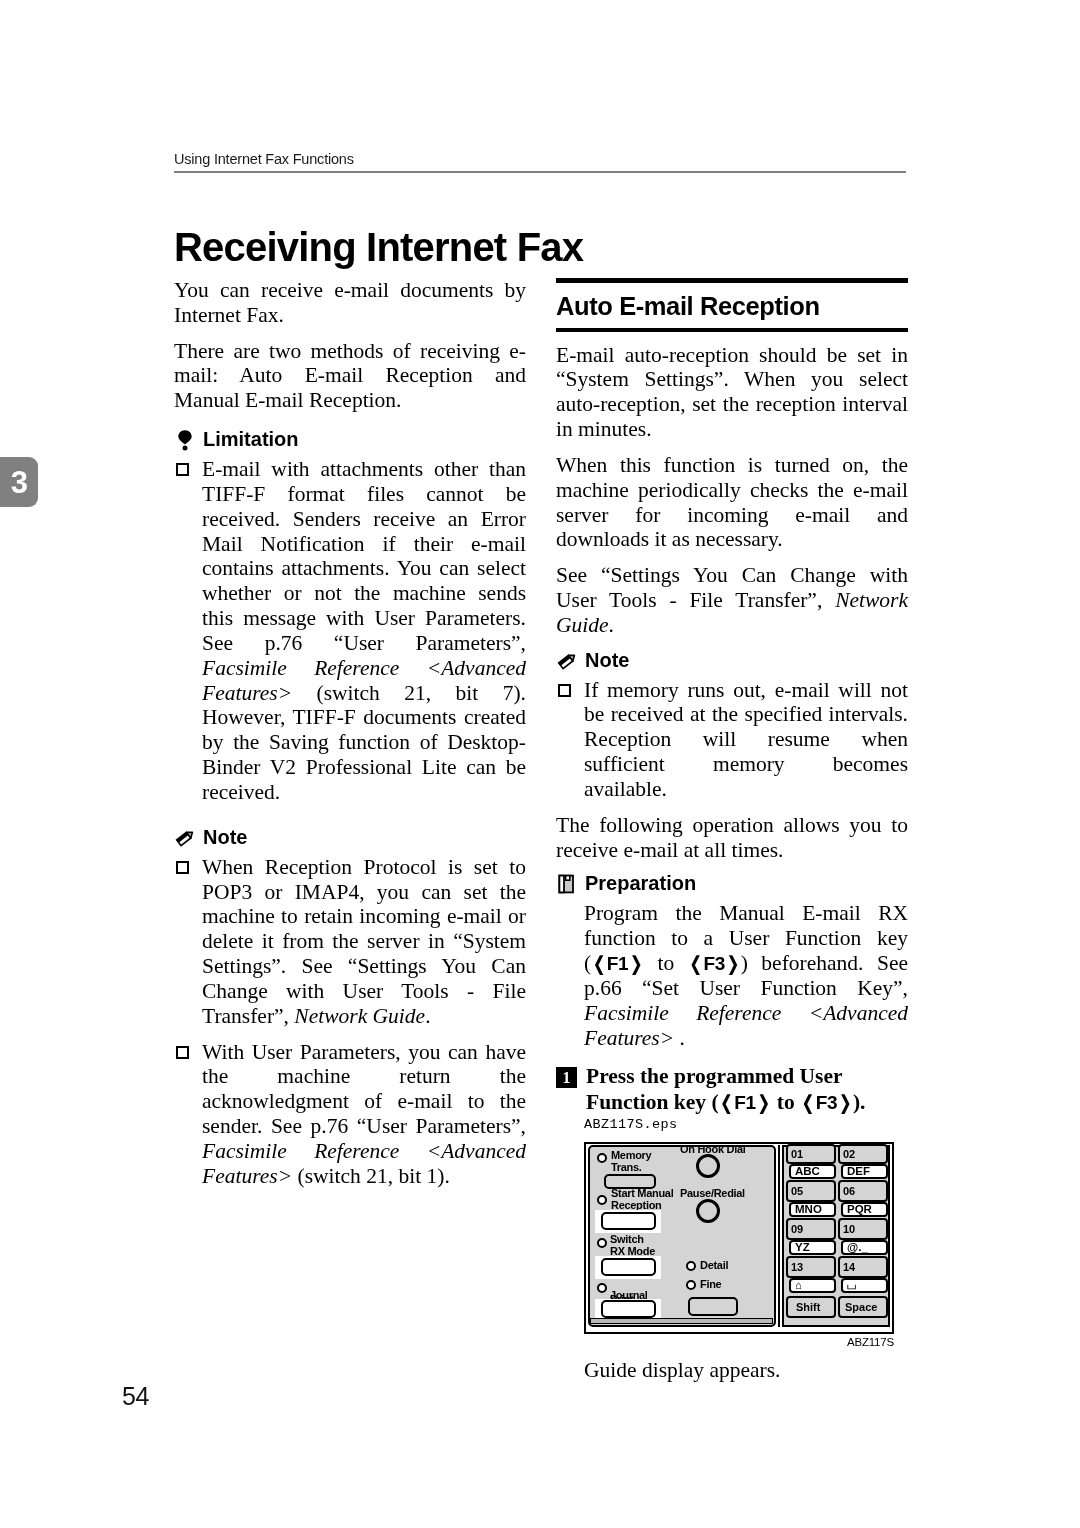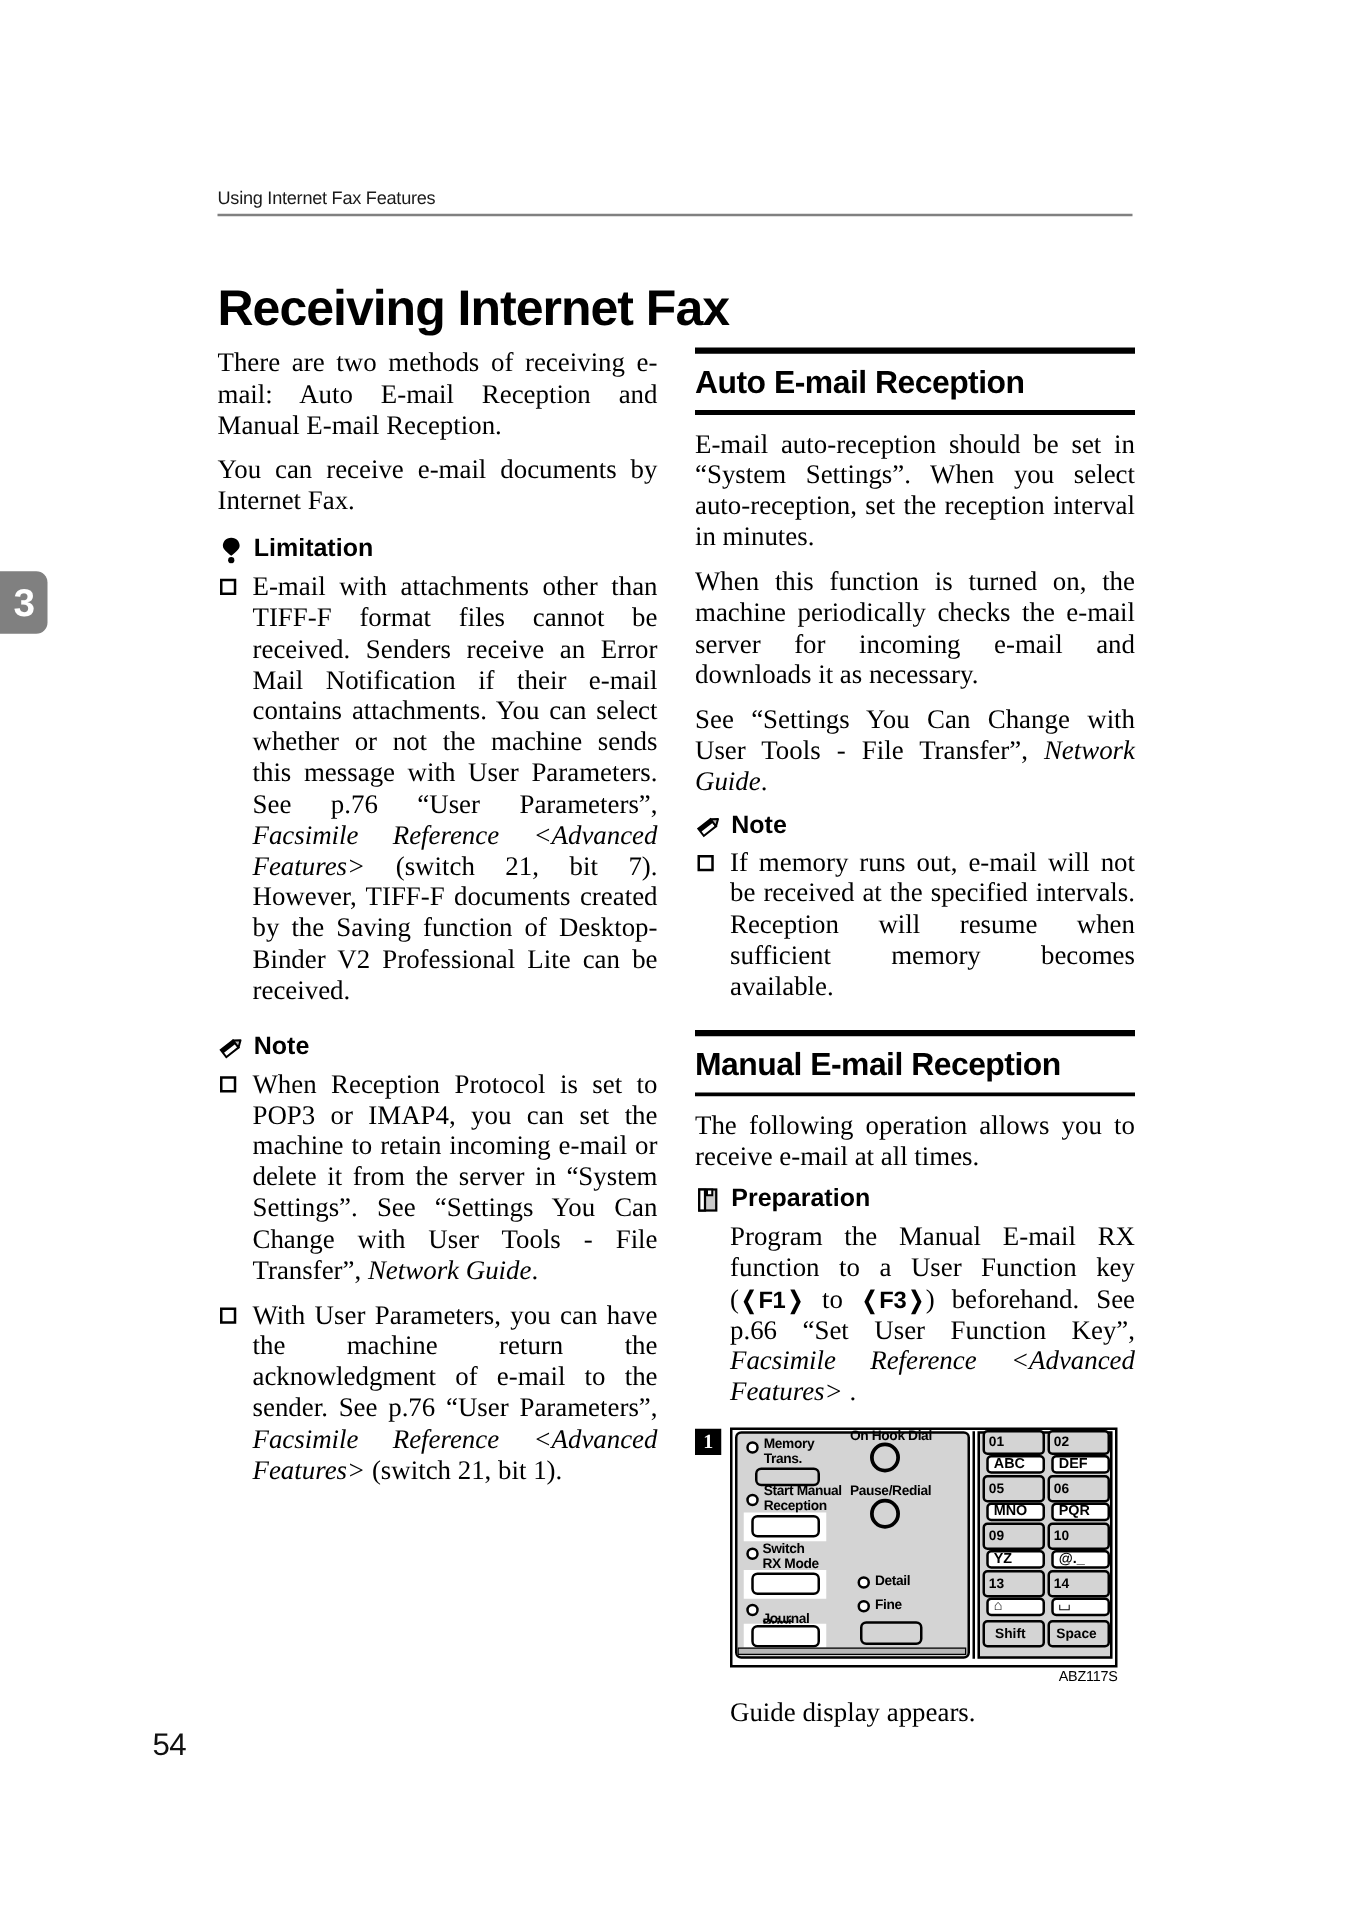--- a/index.html
+++ b/index.html
@@ -372,34 +372,34 @@
     letter-spacing: -0.5px;
     color: #111;
   }
 </style>
 </head>
 <body>
 
 <div id="page">
 
   <div id="running-header">
-    <div class="rh-text">Using Internet Fax Features</div>
+    <div class="rh-text">Using Internet Fax Functions</div>
     <div class="rh-rule"></div>
   </div>
 
   <div id="chapter-tab">
     <span>3</span>
   </div>
 
   <h1 id="page-title">Receiving Internet Fax</h1>
 
   <div class="column" id="col-left">
 
+    <p class="body">You can receive e-mail documents by Internet Fax.</p>
     <p class="body">There are two methods of receiving e-mail: Auto E-mail Reception and Manual E-mail Reception.</p>
-    <p class="body">You can receive e-mail documents by Internet Fax.</p>
 
     <div style="margin-top:16px;">
       <div class="callout-title">
         <span class="ico">
           <svg width="22" height="22" viewBox="0 0 22 22">
             <path d="M11 1.2 C6.6 1.2 4.3 4.6 4.3 7.6 C4.3 10.6 8.2 13.3 11 15.6 C13.8 13.3 17.7 10.6 17.7 7.6 C17.7 4.6 15.4 1.2 11 1.2 Z" fill="#000"></path>
             <circle cx="11" cy="19.1" r="2.5" fill="#000"></circle>
           </svg>
         </span>
         <span>Limitation</span>
@@ -461,25 +461,20 @@
           </svg>
         </span>
         <span>Note</span>
       </div>
       <div class="bullet-item last">
         <span class="sqr"></span>
         <span>If memory runs out, e-mail will not be received at the specified intervals. Reception will resume when sufficient memory becomes available.</span>
       </div>
     </div>
 
-    <div class="section-head" style="margin-top:22px;">
-      <div class="rule-top"></div>
-      <div class="sh-text">Manual E-mail Reception</div>
-      <div class="rule-bot"></div>
-    </div>
 
     <div style="height:11px;"></div>
 
     <p class="body">The following operation allows you to receive e-mail at all times.</p>
 
     <div style="margin-top:9px;">
       <div class="callout-title">
         <span class="ico">
           <svg width="22" height="22" viewBox="0 0 22 22">
             <rect x="3.4" y="2.6" width="13.6" height="16.8" fill="#c9c9c9" stroke="#000" stroke-width="1.8"></rect>

